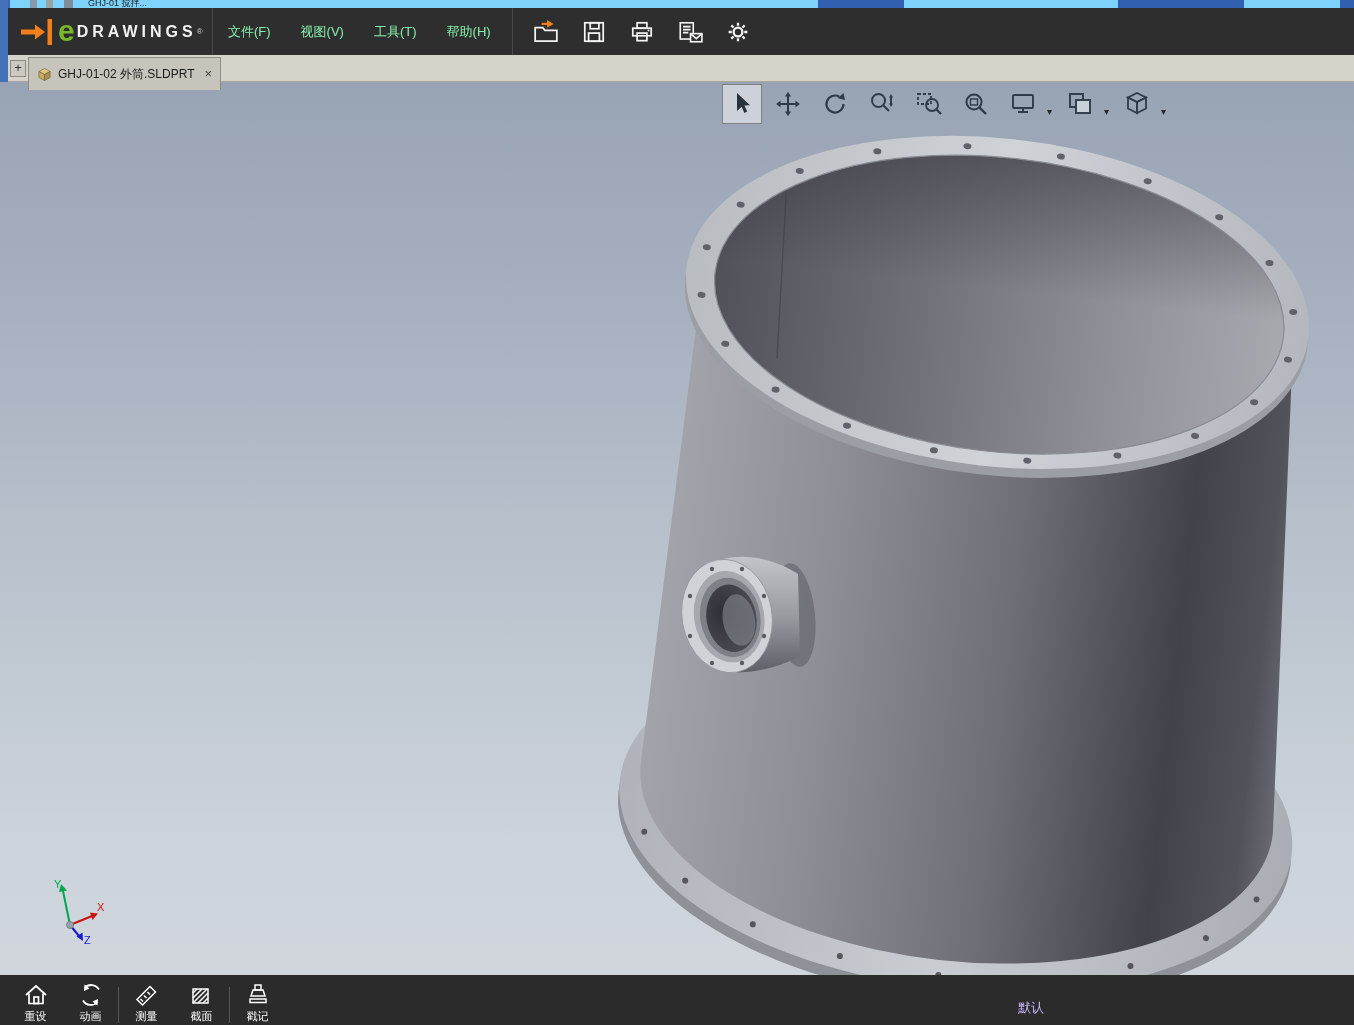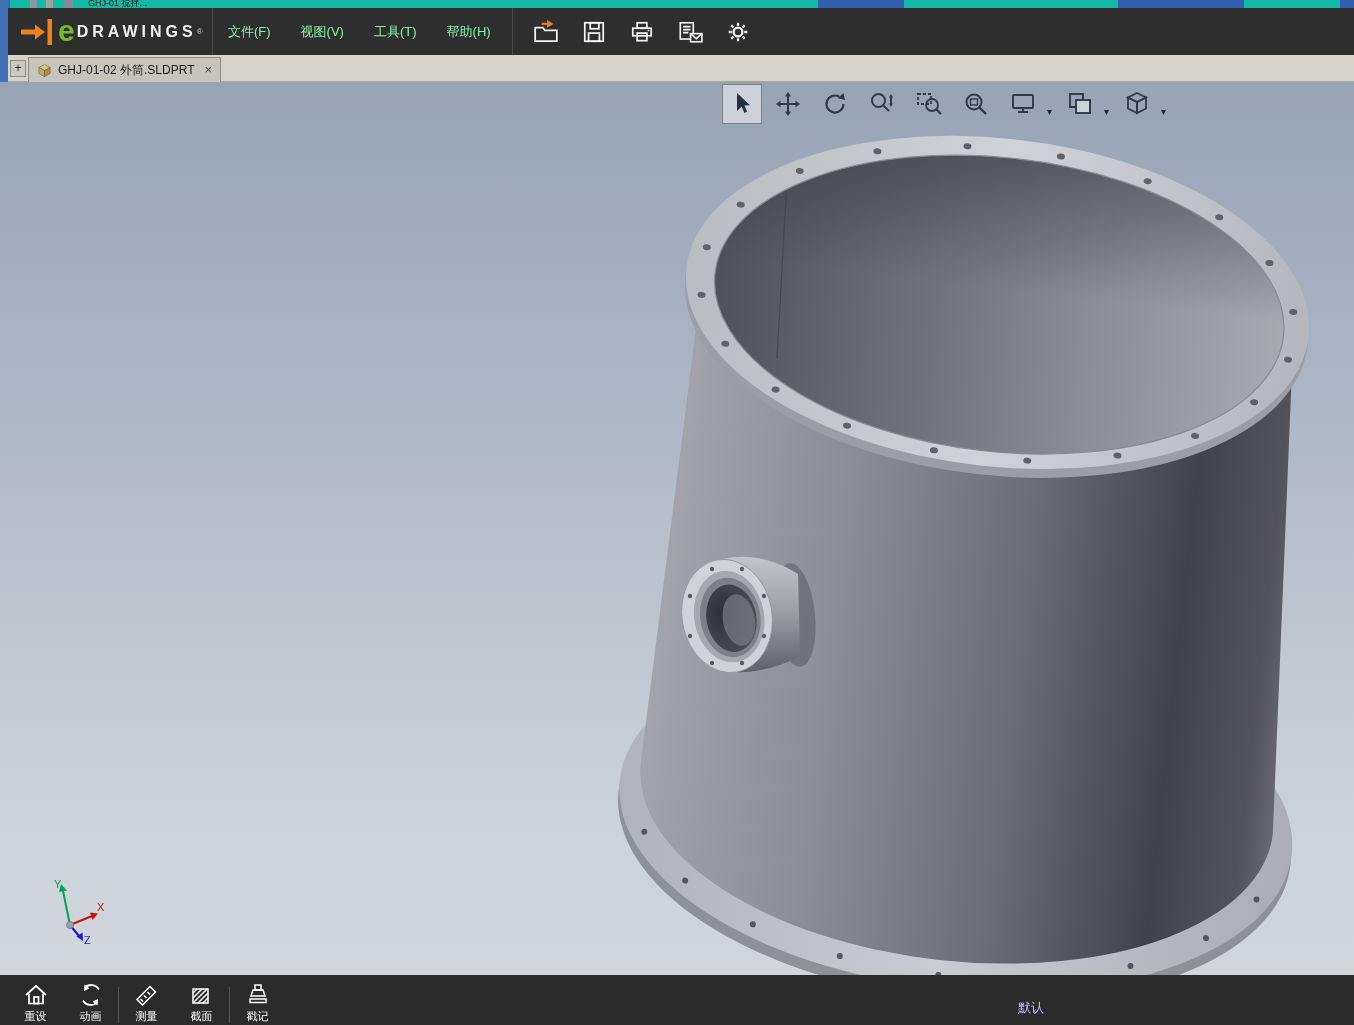--- a/index.html
+++ b/index.html
@@ -1,20 +1,20 @@
 <!DOCTYPE html>
 <html><head>
 <meta charset="utf-8">
 <style>
   * { margin:0; padding:0; box-sizing:border-box; }
   html,body { width:1354px; height:1025px; overflow:hidden; background:#fff;
               font-family:"Liberation Sans", sans-serif; }
 
   
-  #top-sliver { position:absolute; left:0; top:0; width:1354px; height:8px; background:#14b8a6; overflow:hidden; z-index:1; }
+  #top-sliver { position:absolute; left:0; top:0; width:1354px; height:8px; background:#7dd3fc; overflow:hidden; z-index:1; }
   .sliver-block { position:absolute; top:0; height:8px; }
   #bg-frag { position:absolute; left:88px; top:-3px; font-size:9px; color:#222; white-space:nowrap; }
   #left-sliver { position:absolute; left:0; top:0; width:8px; height:82px; background:#4472b8; z-index:1; }
 
   
   #menubar { position:absolute; left:8px; top:8px; width:1346px; height:47px; background:#2e2e2e;
              display:flex; align-items:center; z-index:2; }
   #logo { display:flex; align-items:center; height:100%; width:205px; padding-left:12px;
           border-right:1px solid #4a4a4a; }
   #logo .e { color:#7ab829; font-size:30px; font-weight:bold; margin:0 2px 2px 2px; }
@@ -23,21 +23,21 @@
   .menu-item { color:#86efac; font-size:13px; padding:9px 15px; cursor:default; }
   .mb-sep { width:1px; height:47px; background:#4a4a4a; margin-left:6px; }
   #mb-tools { display:flex; align-items:center; gap:22px; padding-left:20px; }
   .mb-tool { width:26px; height:26px; display:flex; align-items:center; justify-content:center; }
 
   
   #tabbar { position:absolute; left:8px; top:55px; width:1346px; height:27px; background:#d5d2ca;
             border-bottom:1px solid #a9a69e; z-index:2; }
   #add-tab { position:absolute; left:2px; top:5px; width:16px; height:17px; background:#cdc9c1;
              border:1px solid #8f8c84; color:#333; font-size:13px; line-height:14px; text-align:center; }
-  #tab { position:absolute; left:20px; top:2px; height:25px; background:#c7c4bc;
+  #tab { position:absolute; left:20px; top:2px; height:33px; background:#c7c4bc;
          border:1px solid #8f8c84; border-bottom:none; display:flex; align-items:center;
          padding:0 8px; gap:6px; }
   #tab .title { font-size:12px; color:#1a1a1a; white-space:nowrap; }
   #tab .close { font-size:13px; color:#444; margin-left:4px; line-height:12px; }
 
   
   #viewport { position:absolute; left:0; top:82px; width:1354px; height:893px;
               background:linear-gradient(180deg,#98a3b4 0%,#a6b0bf 25%,#bac3cd 55%,#ccd3da 85%,#d0d6dc 100%); }
   #model-svg { position:absolute; left:0; top:0; }
 

